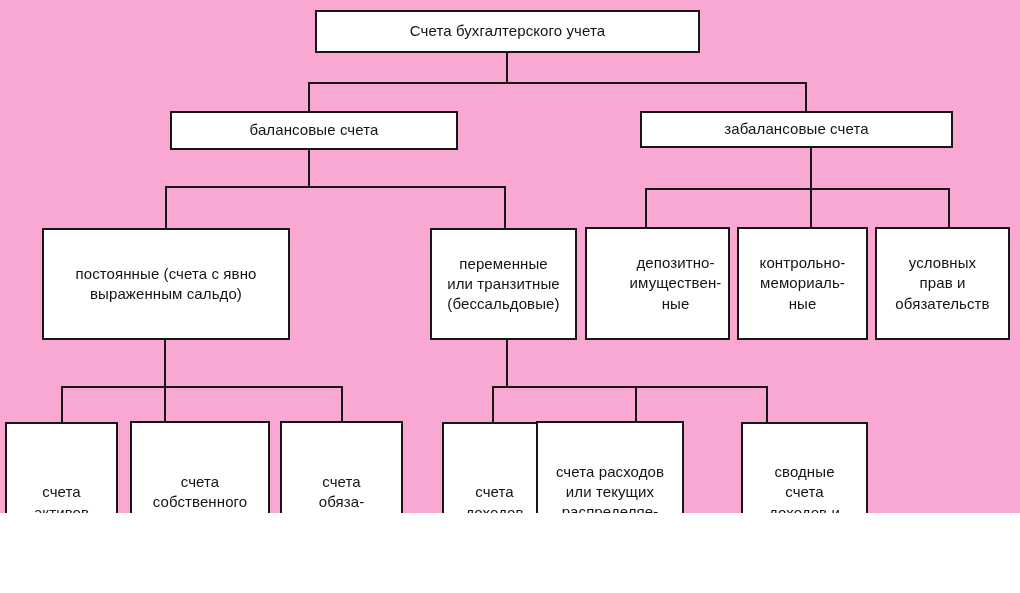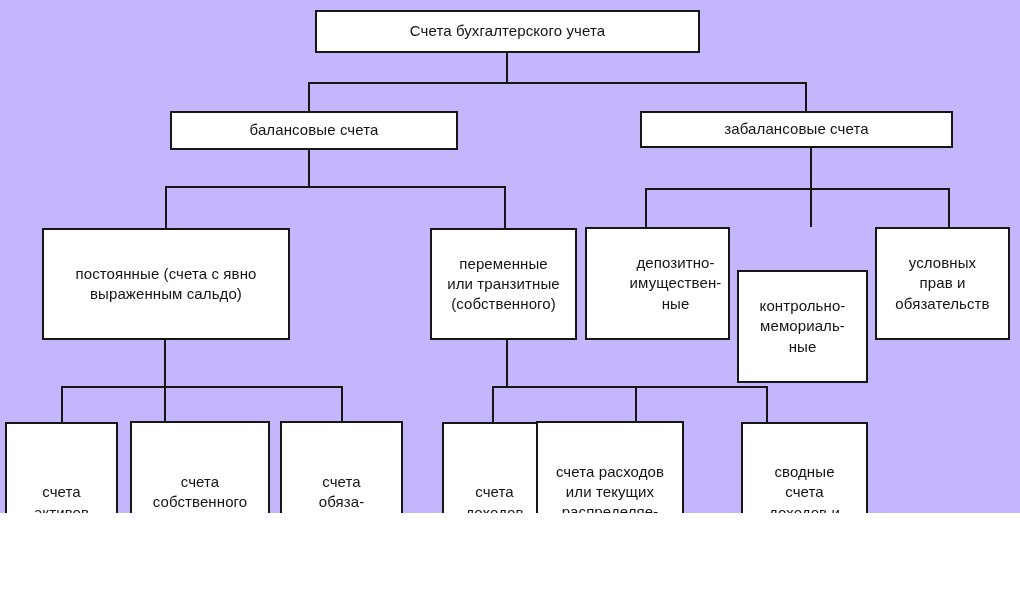--- a/index.html
+++ b/index.html
@@ -4,21 +4,21 @@
 <style>
   html, body {
     margin: 0;
     padding: 0;
     background: #ffffff;
   }
   .canvas {
     position: relative;
     width: 1020px;
     height: 513px;
-    background: #c4b5fd;
+    background: #f9a8d4;
     font-family: "Liberation Sans", "DejaVu Sans", sans-serif;
     color: #141414;
     overflow: hidden;
   }
   .node {
     position: absolute;
     box-sizing: border-box;
     border: 2px solid #161616;
     background: #ffffff;
     display: flex;
@@ -35,21 +35,21 @@
     background: #161616;
   }
 
   
   #n-root        { left:315px; top:10px;  width:385px; height:43px; }
   #n-balance     { left:170px; top:111px; width:288px; height:39px;text-align:center; }
   #n-offbalance  { left:640px; top:111px; width:313px; height:37px; }
   #n-permanent   { left:42px;  top:228px; width:248px; height:112px; }
   #n-transit     { left:430px; top:228px; width:147px; height:112px; }
   #n-depositary  { left:585px; top:227px; width:145px; height:113px;padding-left:36px; }
-  #n-control     { left:737px; top:227px; width:131px; height:113px;margin-top:43px; }
+  #n-control     { left:737px; top:227px; width:131px; height:113px; }
   #n-conditional { left:875px; top:227px; width:135px; height:113px; }
   #n-assets      { left:5px;   top:422px; width:113px; height:161px; }
   #n-equity      { left:130px; top:421px; width:140px; height:162px; }
   #n-liabilities { left:280px; top:421px; width:123px; height:162px; }
   #n-income      { left:442px; top:422px; width:105px; height:161px; }
   #n-expenses    { left:536px; top:421px; width:148px; height:162px; }
   #n-summary     { left:721px; top:422px; width:127px; height:161px;margin-left:20px; }
 
   
   #c1  { left:506px; top:53px;  width:2px;   height:29px; }
@@ -105,21 +105,21 @@
   <div class="line" id="c22"></div>
   <div class="line" id="c23"></div>
 
   <div class="node" id="n-root">Счета бухгалтерского учета</div>
   <div class="node" id="n-balance">балансовые счета</div>
   <div class="node" id="n-permanent">постоянные (счета с явно
 выраженным сальдо)</div>
   <div class="node" id="n-offbalance">забалансовые счета</div>
   <div class="node" id="n-transit">переменные
 или транзитные
-(собственного)</div>
+(бессальдовые)</div>
   <div class="node" id="n-depositary">депозитно-
 имуществен-
 ные</div>
   <div class="node" id="n-control">контрольно-
 мемориаль-
 ные</div>
   <div class="node" id="n-conditional">условных
 прав и
 обязательств</div>
   <div class="node" id="n-assets">счета

